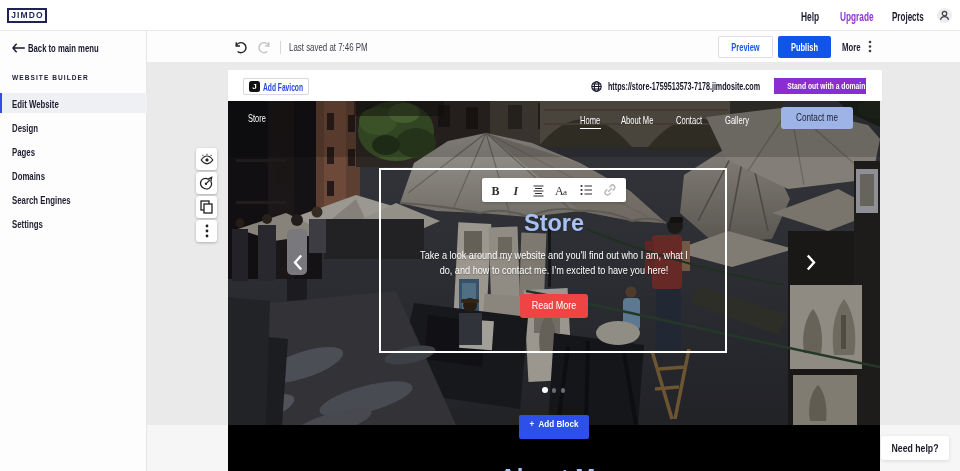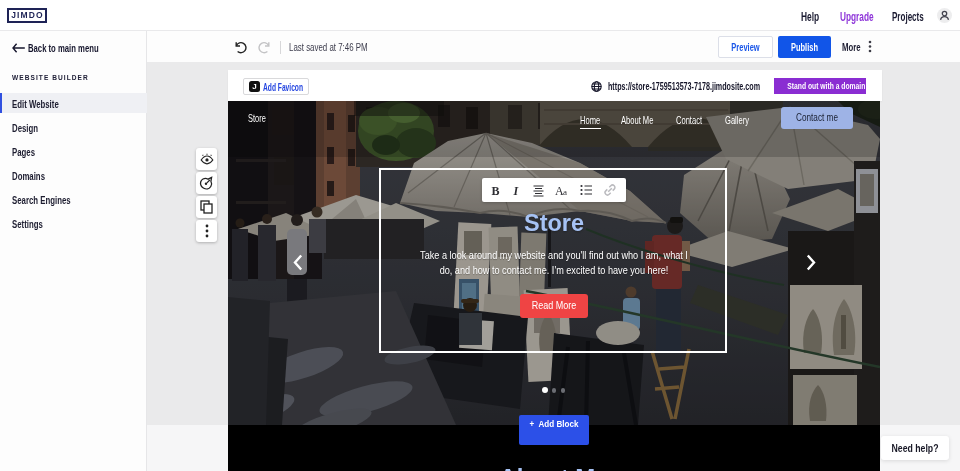--- a/index.html
+++ b/index.html
@@ -54,21 +54,21 @@
   #bodytext { left:126px; top:147px; width:400px; text-align:center; font-size:10.5px; line-height:15px; color:#fff;
               transform:scaleX(0.87); transform-origin:center; white-space:nowrap; text-shadow:0 1px 1px rgba(0,0,0,0.3); }
   #readmore { left:292px; top:192.5px; width:68px; height:24px; background:#ef4444; border-radius:3px; }
   #readmore div { width:100%; text-align:center; color:#fff; font-size:10px; line-height:24px; transform:scaleX(0.9); transform-origin:center; }
 
   .dot { border-radius:50%; }
   .ftool { left:196px; width:21px; height:22px; background:#fff; border-radius:3px; box-shadow:0 1px 3px rgba(0,0,0,0.25);
            display:flex; align-items:center; justify-content:center; }
   #needhelp { left:881px; top:436px; width:68px; height:24px; background:#ffffff; border-radius:3px; box-shadow:0 1px 4px rgba(0,0,0,0.12); }
   #needhelp div { width:100%; color:#191927; font-size:10.5px; font-weight:bold; text-align:center; line-height:24px; transform:scaleX(0.83); transform-origin:center; white-space:nowrap; }
-  #addblock { left:519px; top:415px; width:70px; height:30px; background:#2c50e8; border-radius:2px; }
+  #addblock { left:519px; top:415px; width:70px; height:24px; background:#2c50e8; border-radius:2px; }
   #addblock div { width:100%; color:#fff; font-size:9.5px; font-weight:bold; text-align:center; line-height:18px; transform:scaleX(0.85); transform-origin:center; white-space:nowrap; }
 </style>
 </head>
 <body>
 <div id="app">
   <div id="topbar" class="abs"></div>
   <div id="logo" class="abs">JIMDO</div>
   <div class="abs toplink sx" style="left:801px;transform:scaleX(0.70)">Help</div>
   <div class="abs toplink sx" style="left:840px;color:#8e35d9;transform:scaleX(0.69)">Upgrade</div>
   <div class="abs toplink sx" style="left:892px;transform:scaleX(0.67)">Projects</div>

